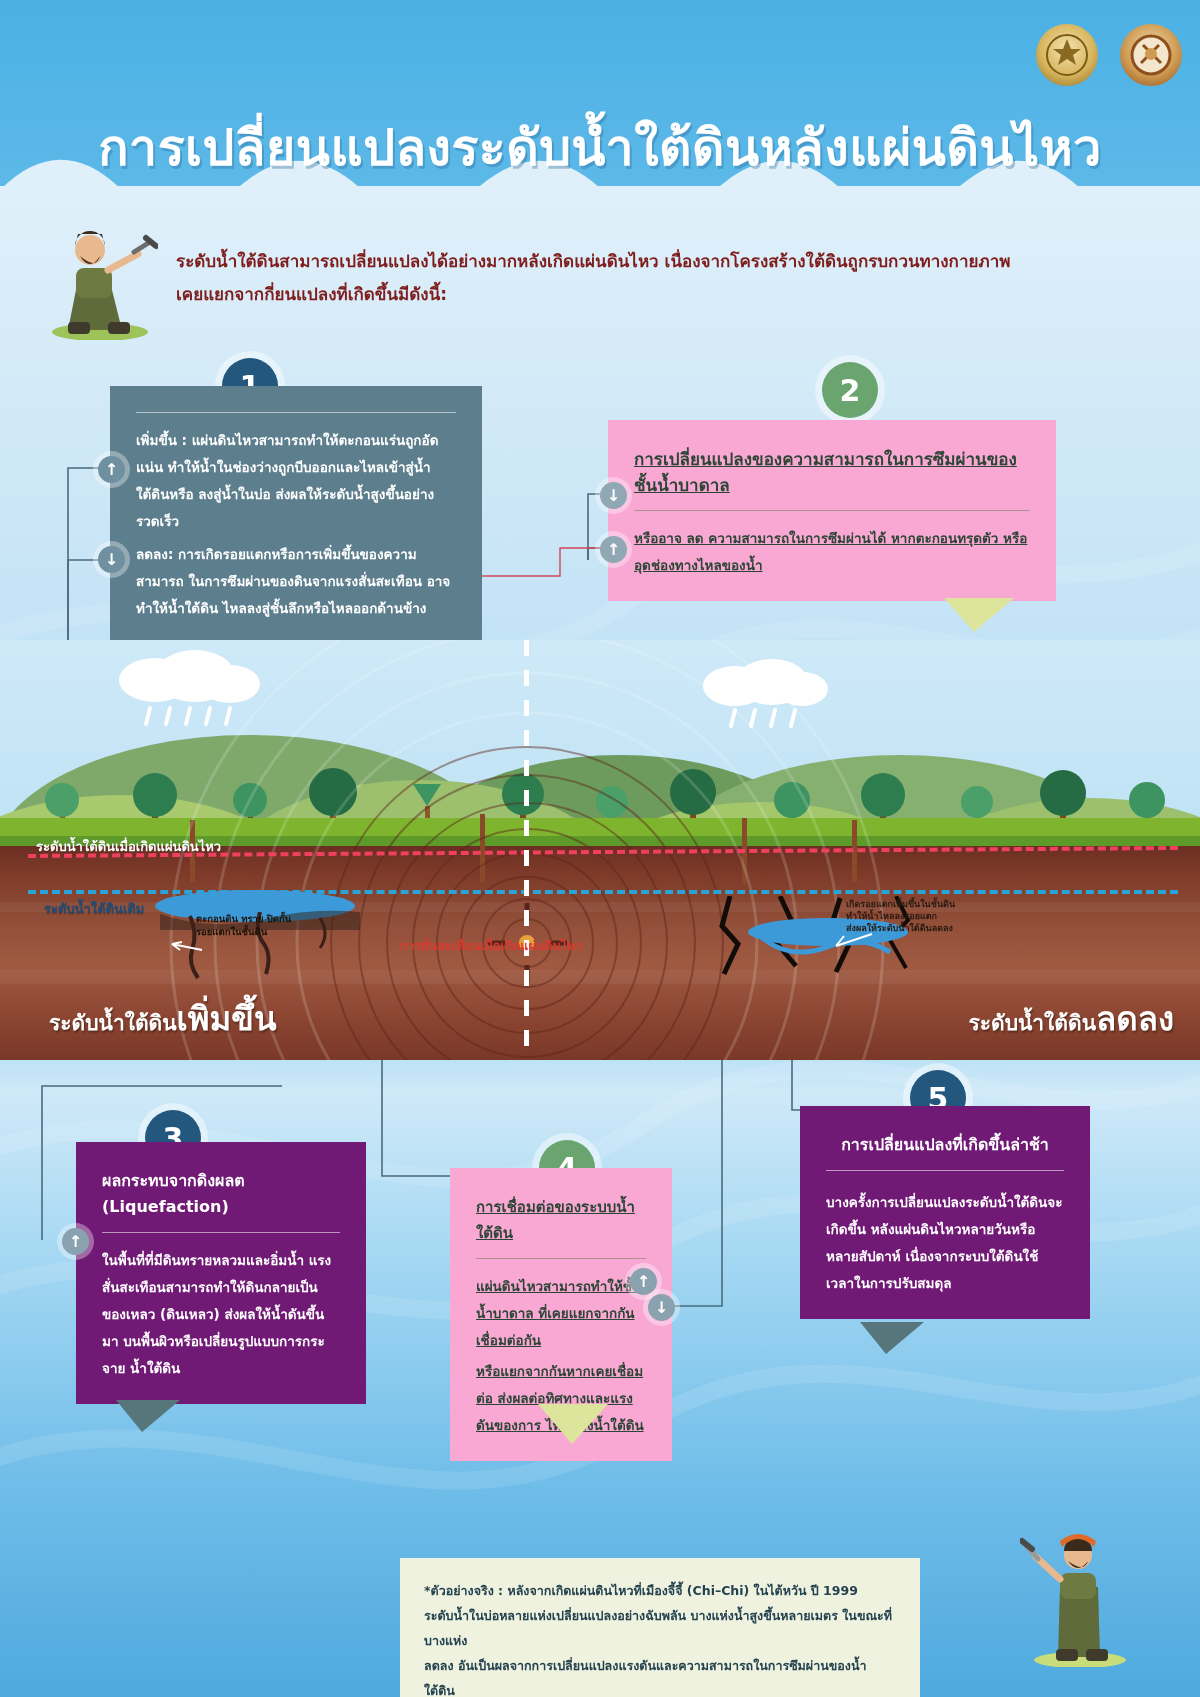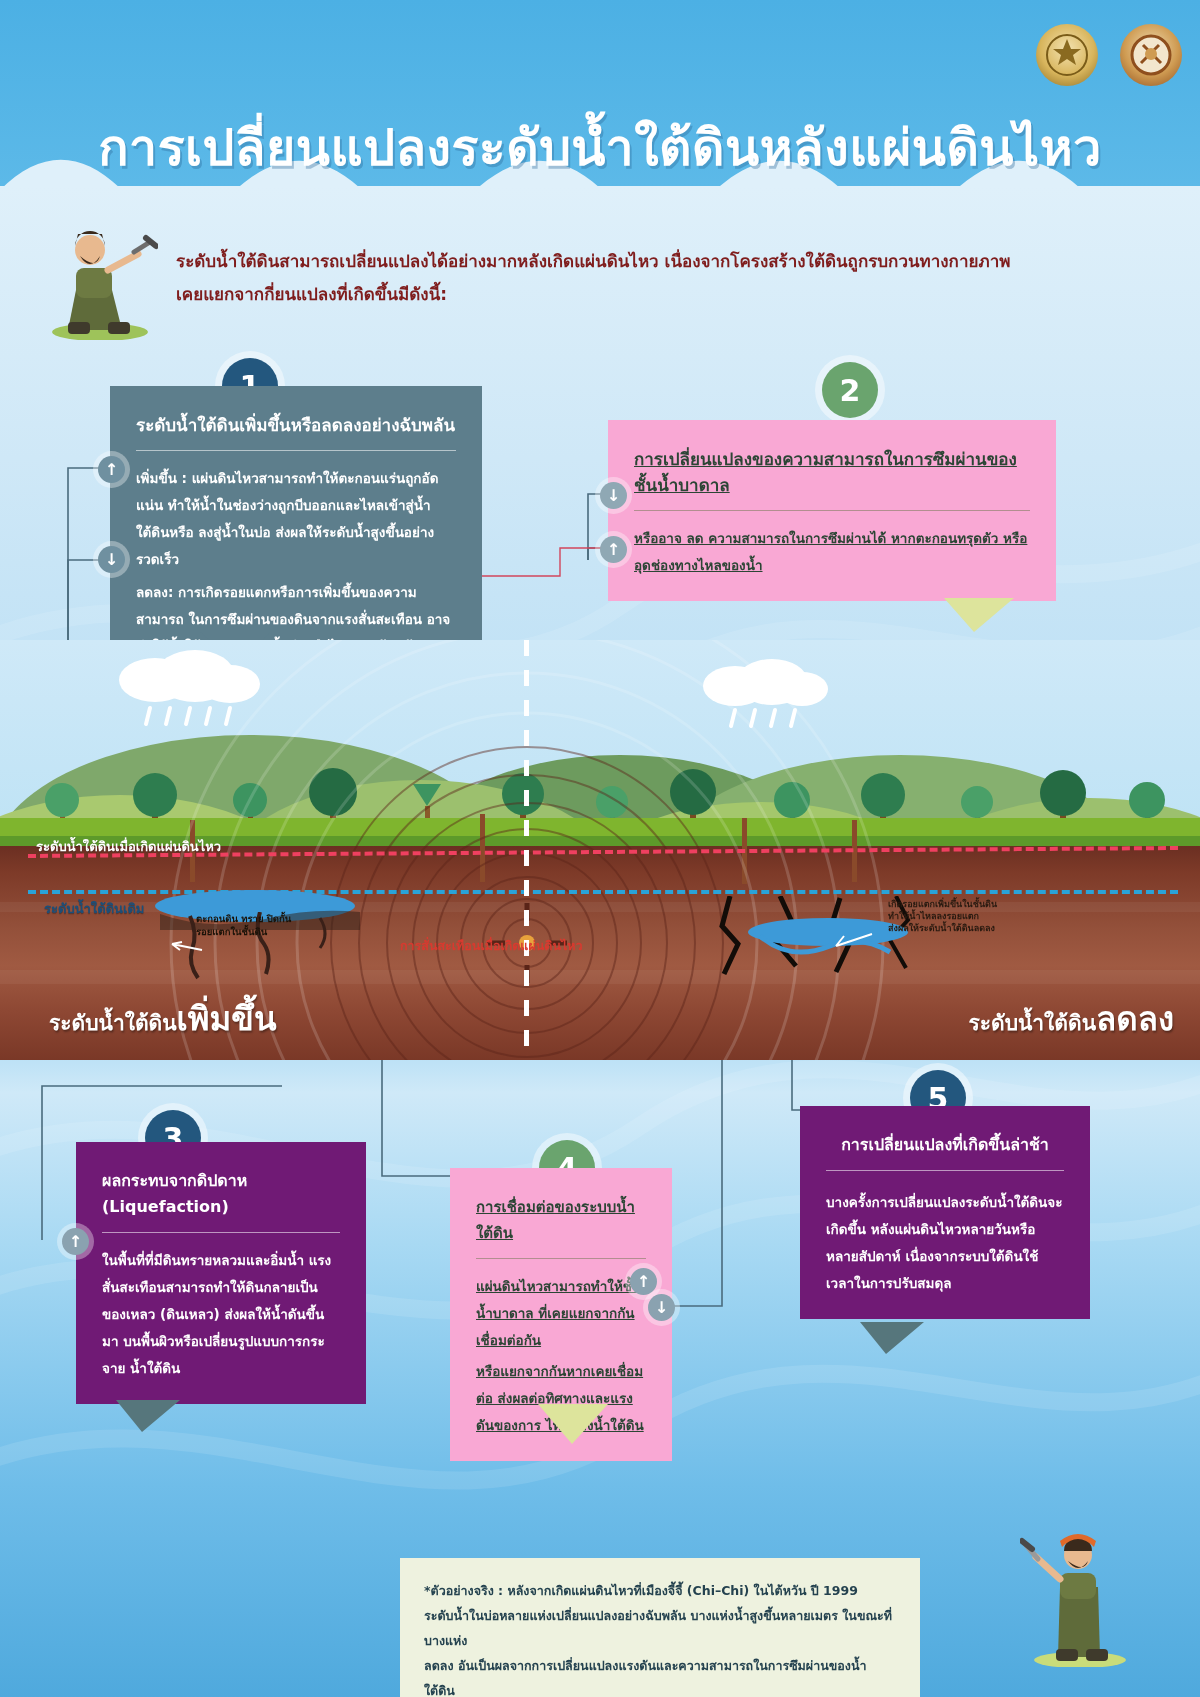--- a/index.html
+++ b/index.html
@@ -206,21 +206,20 @@
     <circle cx="668" cy="812" r="6"></circle>
     <circle cx="282" cy="1042" r="6"></circle>
     <circle cx="382" cy="1042" r="6"></circle>
     <circle cx="722" cy="1042" r="6"></circle>
     <circle cx="792" cy="1042" r="6"></circle>
   </g>
 </svg>
 
 <div class="badge badge-blue" style="left:222px; top:358px;">1</div>
 <div class="box box-dark" style="left:110px; top:386px; width:372px;">
-  <div class="hd">ระดับน้ำใต้ดินเพิ่มขึ้นหรือลดลงอย่างฉับพลัน</div>
   <div class="rule"></div>
   <div class="bodytext">เพิ่มขึ้น : แผ่นดินไหวสามารถทำให้ตะกอนแร่นถูกอัดแน่น ทำให้น้ำในช่องว่างถูกบีบออกและไหลเข้าสู่น้ำใต้ดินหรือ ลงสู่น้ำในบ่อ ส่งผลให้ระดับน้ำสูงขึ้นอย่างรวดเร็ว</div>
   <div class="bodytext" style="margin-top:6px;">ลดลง: การเกิดรอยแตกหรือการเพิ่มขึ้นของความสามารถ ในการซึมผ่านของดินจากแรงสั่นสะเทือน อาจทำให้น้ำใต้ดิน ไหลลงสู่ชั้นลึกหรือไหลออกด้านข้าง</div>
 </div>
 <div class="arrow dark" style="left:98px; top:456px;">↑</div>
 <div class="arrow dark" style="left:98px; top:546px;">↓</div>
 <svg class="tail" style="left:200px; top:632px; width:70px; height:34px;" viewBox="0 0 70 34">
     <path d="M0,0 L70,0 L40,34 Z" fill="#5d7e8c"></path>
   </svg>
 
@@ -362,41 +361,41 @@
   </svg>
 
   <div class="centerline"></div>
 
   <div class="label-red" style="left:36px; top:196px;">ระดับน้ำใต้ดินเมื่อเกิดแผ่นดินไหว</div>
   <div class="label-red" style="left:44px; top:258px; color:#1b4f7a;">ระดับน้ำใต้ดินเดิม</div>
   <div style="position:absolute;left:400px;top:296px;color:#d83a2f;font-size:12.5px;font-weight:bold;">การสั่นสะเทือนเมื่อเกิดแผ่นดินไหว</div>
 
   <div style="position:absolute;left:196px;top:272px;color:#1a1208;font-size:9.5px;font-weight:bold;line-height:13px;white-space:pre-line;">ตะกอนดิน ทราย ปิดกั้น
 รอยแตกในชั้นดิน</div>
-  <div style="position:absolute;left:888px;top:258px;color:#2a1a10;font-size:9px;font-weight:bold;line-height:12px;white-space:pre-line;">เกิดรอยแตกเพิ่มขึ้นในชั้นดิน
+  <div style="position:absolute;left:846px;top:258px;color:#2a1a10;font-size:9px;font-weight:bold;line-height:12px;white-space:pre-line;">เกิดรอยแตกเพิ่มขึ้นในชั้นดิน
 ทำให้น้ำไหลลงรอยแตก
 ส่งผลให้ระดับน้ำใต้ดินลดลง</div>
   <svg style="position:absolute;left:830px;top:288px;width:44px;height:24px" viewBox="0 0 44 24">
       <path d="M42 6 L6 18 M6 18 L18 14 M6 18 L14 8" stroke="#ffffff" stroke-width="2" fill="none"></path>
     </svg>
   <svg style="position:absolute;left:168px;top:296px;width:36px;height:20px" viewBox="0 0 36 20">
       <path d="M34 14 L4 8 M4 8 L14 6 M4 8 L12 14" stroke="#ffffff" stroke-width="2" fill="none"></path>
     </svg>
 
   <div class="bigcap" style="left:30px; top:352px;">
     <span class="sm">ระดับน้ำใต้ดิน</span><span class="lg">เพิ่มขึ้น</span>
   </div>
   <div class="bigcap" style="right:26px; top:352px;">
     <span class="sm">ระดับน้ำใต้ดิน</span><span class="lg">ลดลง</span>
   </div>
 </div>
 
 <div class="badge badge-blue" style="left:145px; top:1110px;">3</div>
 <div class="box box-teal" style="left:76px; top:1142px; width:290px;">
-  <div class="hd" style="font-size:16px;">ผลกระทบจากดิปดาห (Liquefaction)</div>
+  <div class="hd" style="font-size:16px;">ผลกระทบจากดิงผลต (Liquefaction)</div>
   <div class="rule"></div>
   <div class="bodytext">ในพื้นที่ที่มีดินทรายหลวมและอิ่มน้ำ แรงสั่นสะเทือนสามารถทำให้ดินกลายเป็น ของเหลว (ดินเหลว) ส่งผลให้น้ำดันขึ้นมา บนพื้นผิวหรือเปลี่ยนรูปแบบการกระจาย น้ำใต้ดิน</div>
 </div>
 <div class="arrow lime" style="left:62px; top:1228px;">↑</div>
 <svg class="tail" style="left:116px; top:1400px; width:64px; height:32px;" viewBox="0 0 64 32">
     <path d="M0,0 L64,0 L26,32 Z" fill="#56767c"></path>
   </svg>
 
 <div class="badge badge-green" style="left:539px; top:1140px;">4</div>
 <div class="box box-lime" style="left:450px; top:1168px; width:222px;">

